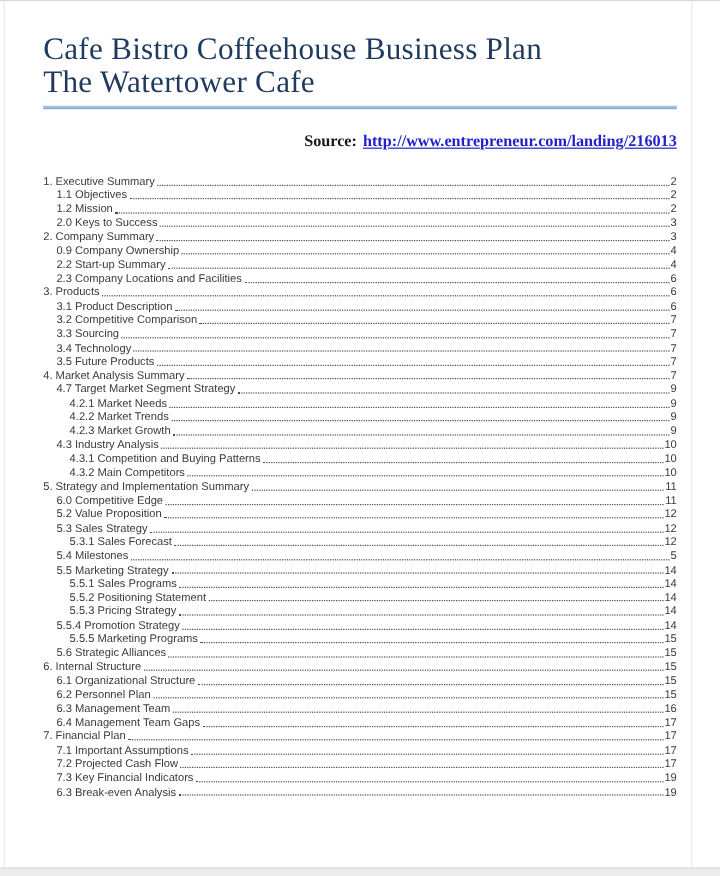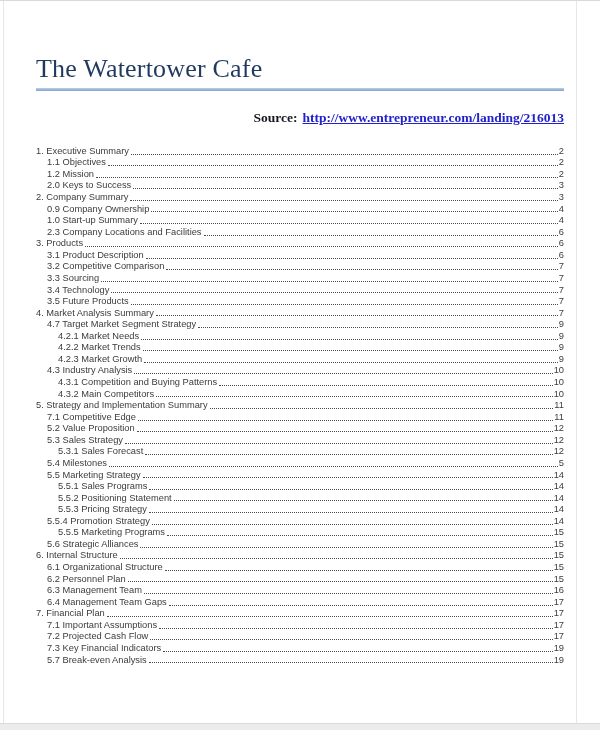--- a/index.html
+++ b/index.html
@@ -96,21 +96,21 @@
 </head>
 <body>
 
 <div class="edge-top"></div>
 <div class="edge-left"></div>
 <div class="edge-right"></div>
 <div class="edge-bottom"></div>
 
 <div class="content">
 
-  <h1 class="doc-title"><br><span>The Watertower Cafe</span></h1>
+  <h1 class="doc-title"><span>Cafe Bistro Coffeehouse Business Plan</span><br><span>The Watertower Cafe</span></h1>
 
   <div class="title-rule"></div>
 
   <p class="source-line"><span class="source-label">Source:</span><a class="source-link">http://www.entrepreneur.com/landing/216013</a></p>
 
   <nav class="toc">
       <div class="toc-row level-1">
         <span class="toc-label">1. Executive Summary</span>
         <span class="toc-leader"></span>
         <span class="toc-page">2</span>
@@ -134,21 +134,21 @@
         <span class="toc-label">2. Company Summary</span>
         <span class="toc-leader"></span>
         <span class="toc-page">3</span>
       </div>
       <div class="toc-row level-2">
         <span class="toc-label">0.9 Company Ownership</span>
         <span class="toc-leader"></span>
         <span class="toc-page">4</span>
       </div>
       <div class="toc-row level-2">
-        <span class="toc-label">1.0 Start-up Summary</span>
+        <span class="toc-label">2.2 Start-up Summary</span>
         <span class="toc-leader"></span>
         <span class="toc-page">4</span>
       </div>
       <div class="toc-row level-2">
         <span class="toc-label">2.3 Company Locations and Facilities</span>
         <span class="toc-leader"></span>
         <span class="toc-page">6</span>
       </div>
       <div class="toc-row level-1">
         <span class="toc-label">3. Products</span>
@@ -219,21 +219,21 @@
         <span class="toc-label">4.3.2 Main Competitors</span>
         <span class="toc-leader"></span>
         <span class="toc-page">10</span>
       </div>
       <div class="toc-row level-1">
         <span class="toc-label">5. Strategy and Implementation Summary</span>
         <span class="toc-leader"></span>
         <span class="toc-page">11</span>
       </div>
       <div class="toc-row level-2">
-        <span class="toc-label">7.1 Competitive Edge</span>
+        <span class="toc-label">6.0 Competitive Edge</span>
         <span class="toc-leader"></span>
         <span class="toc-page">11</span>
       </div>
       <div class="toc-row level-2">
         <span class="toc-label">5.2 Value Proposition</span>
         <span class="toc-leader"></span>
         <span class="toc-page">12</span>
       </div>
       <div class="toc-row level-2">
         <span class="toc-label">5.3 Sales Strategy</span>
@@ -324,19 +324,19 @@
         <span class="toc-label">7.2 Projected Cash Flow</span>
         <span class="toc-leader"></span>
         <span class="toc-page">17</span>
       </div>
       <div class="toc-row level-2">
         <span class="toc-label">7.3 Key Financial Indicators</span>
         <span class="toc-leader"></span>
         <span class="toc-page">19</span>
       </div>
       <div class="toc-row level-2">
-        <span class="toc-label">5.7 Break-even Analysis</span>
+        <span class="toc-label">6.3 Break-even Analysis</span>
         <span class="toc-leader"></span>
         <span class="toc-page">19</span>
       </div>
     </nav>
 
 </div>
 
 </body></html>

